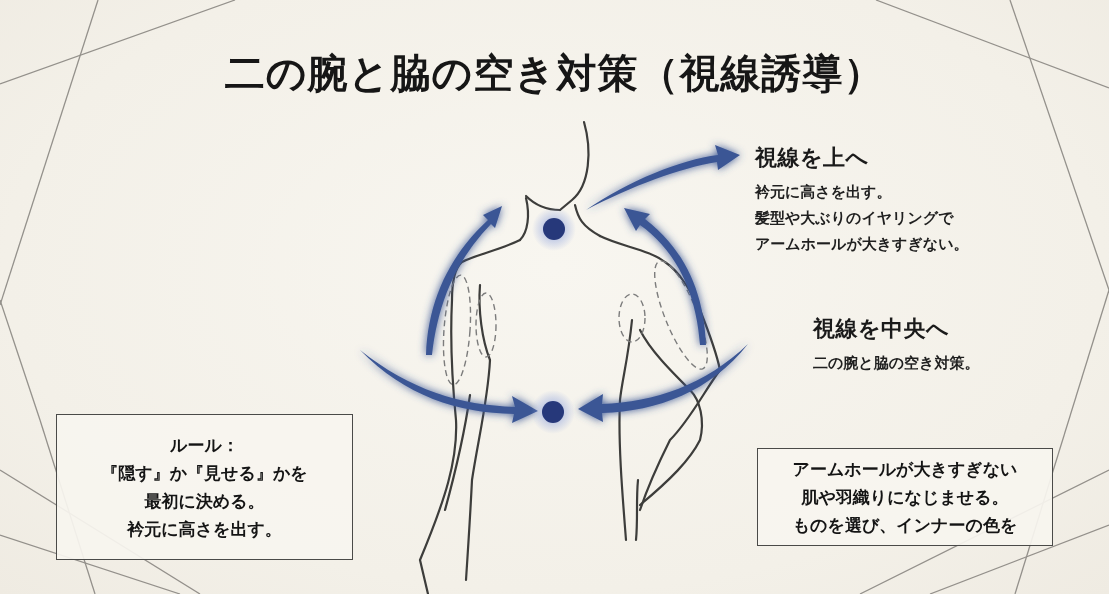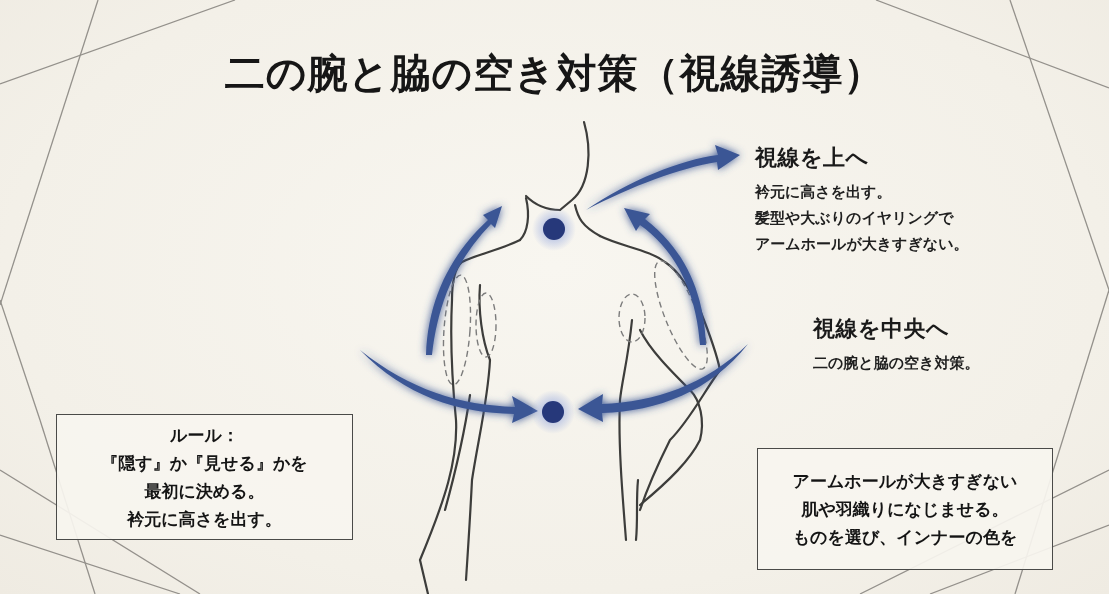--- a/index.html
+++ b/index.html
@@ -164,26 +164,26 @@
     <div class="line">衿元に高さを出す。</div>
     <div class="line">髪型や大ぶりのイヤリングで</div>
     <div class="line">アームホールが大きすぎない。</div>
   </div>
 
   <div class="callout" style="left:765px; top:314px;margin-left:48px;">
     <div class="head">視線を中央へ</div>
     <div class="line">二の腕と脇の空き対策。</div>
   </div>
 
-  <div class="box" style="left:56px; top:414px; width:297px; height:126px;">
+  <div class="box" style="left:56px; top:414px; width:297px; height:146px;">
     <div class="line">ルール：</div>
     <div class="line">『隠す』か『見せる』かを</div>
     <div class="line">最初に決める。</div>
     <div class="line">衿元に高さを出す。</div>
   </div>
 
-  <div class="box" style="left:757px; top:448px; width:296px; height:122px;">
+  <div class="box" style="left:757px; top:448px; width:296px; height:98px;">
     <div class="line">アームホールが大きすぎない</div>
     <div class="line">肌や羽織りになじませる。</div>
     <div class="line">ものを選び、インナーの色を</div>
   </div>
 
 </div>
 
 </body></html>

